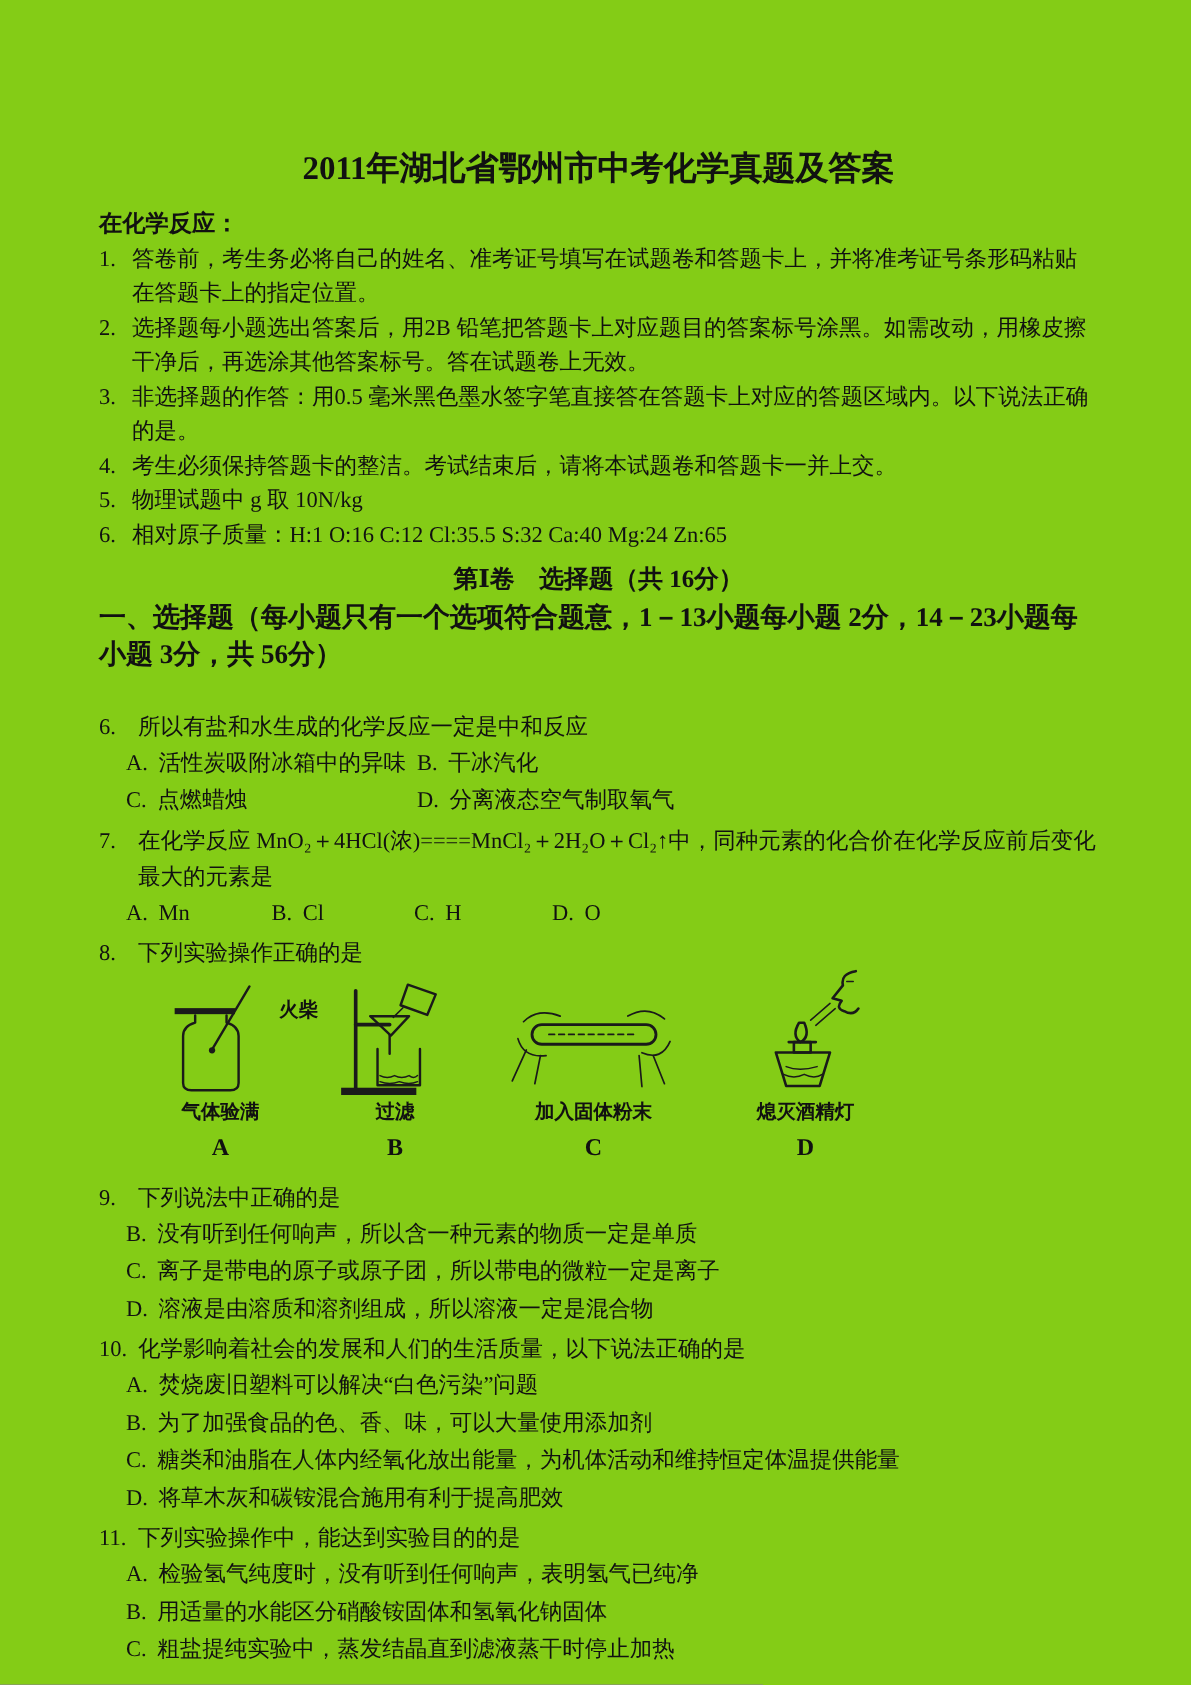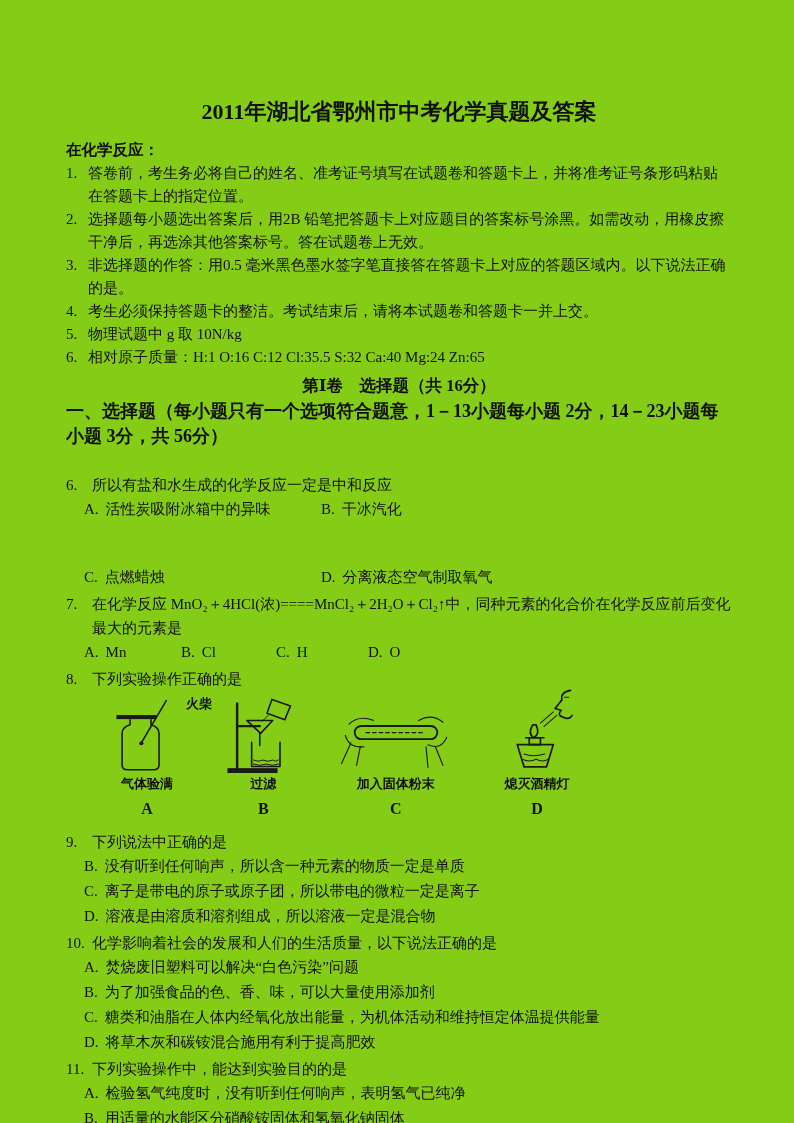--- a/index.html
+++ b/index.html
@@ -14,30 +14,30 @@
   .list{margin:0;padding:0;list-style:none;}
   .row{display:flex;align-items:flex-start;}
   .num{flex:0 0 22px;white-space:nowrap;}
   .qnum{flex:0 0 26px;white-space:nowrap;}
   .txt{flex:1;}
   .part-title{text-align:center;font-weight:bold;font-size:16.5px;line-height:26px;margin-top:4px;}
   .section-heading{font-weight:bold;font-size:18px;line-height:25px;margin-bottom:24px;}
   .question{margin:0;}
   .q-text{line-height:24px;}
   .options{margin:0 0 2px 18px;line-height:25px;}
-  .options.cols-2{display:grid;grid-template-columns:194px 1fr;gap:43px;}
+  .options.cols-2{display:grid;grid-template-columns:194px 1fr;}
   .options.cols-4{display:grid;grid-template-columns:97px 95px 92px 1fr;}
   .options.cols-1{display:block;}
   .opt{white-space:normal;}
   .opt-label{margin-right:7px;}
   .figure-row{width:508px;margin:6px 0 12px 22px;display:flex;justify-content:space-between;align-items:flex-end;}
   .fig{text-align:center;}
   .fig-art{position:relative;height:76px;display:flex;align-items:flex-end;justify-content:center;}
   .fig-art svg{display:block;}
-  .fig-anno{position:absolute;top:0;right:-6px;font-size:13px;font-weight:bold;line-height:14px;}
+  .fig-anno{position:absolute;top:12px;right:-6px;font-size:13px;font-weight:bold;line-height:14px;}
   .fig-caption{font-size:13px;font-weight:bold;line-height:16px;margin-top:3px;white-space:nowrap;}
   .fig-letter{font-size:16px;font-weight:bold;line-height:18px;margin-top:8px;}
   svg .ln{stroke:#1a1a1a;fill:none;stroke-width:2;stroke-linecap:round;stroke-linejoin:round;}
   svg .thin{stroke:#1a1a1a;fill:none;stroke-width:1.2;stroke-linecap:round;}
   svg .fill{fill:#1a1a1a;stroke:none;}
 </style>
 </head>
 <body>
 
 <div class="page">

